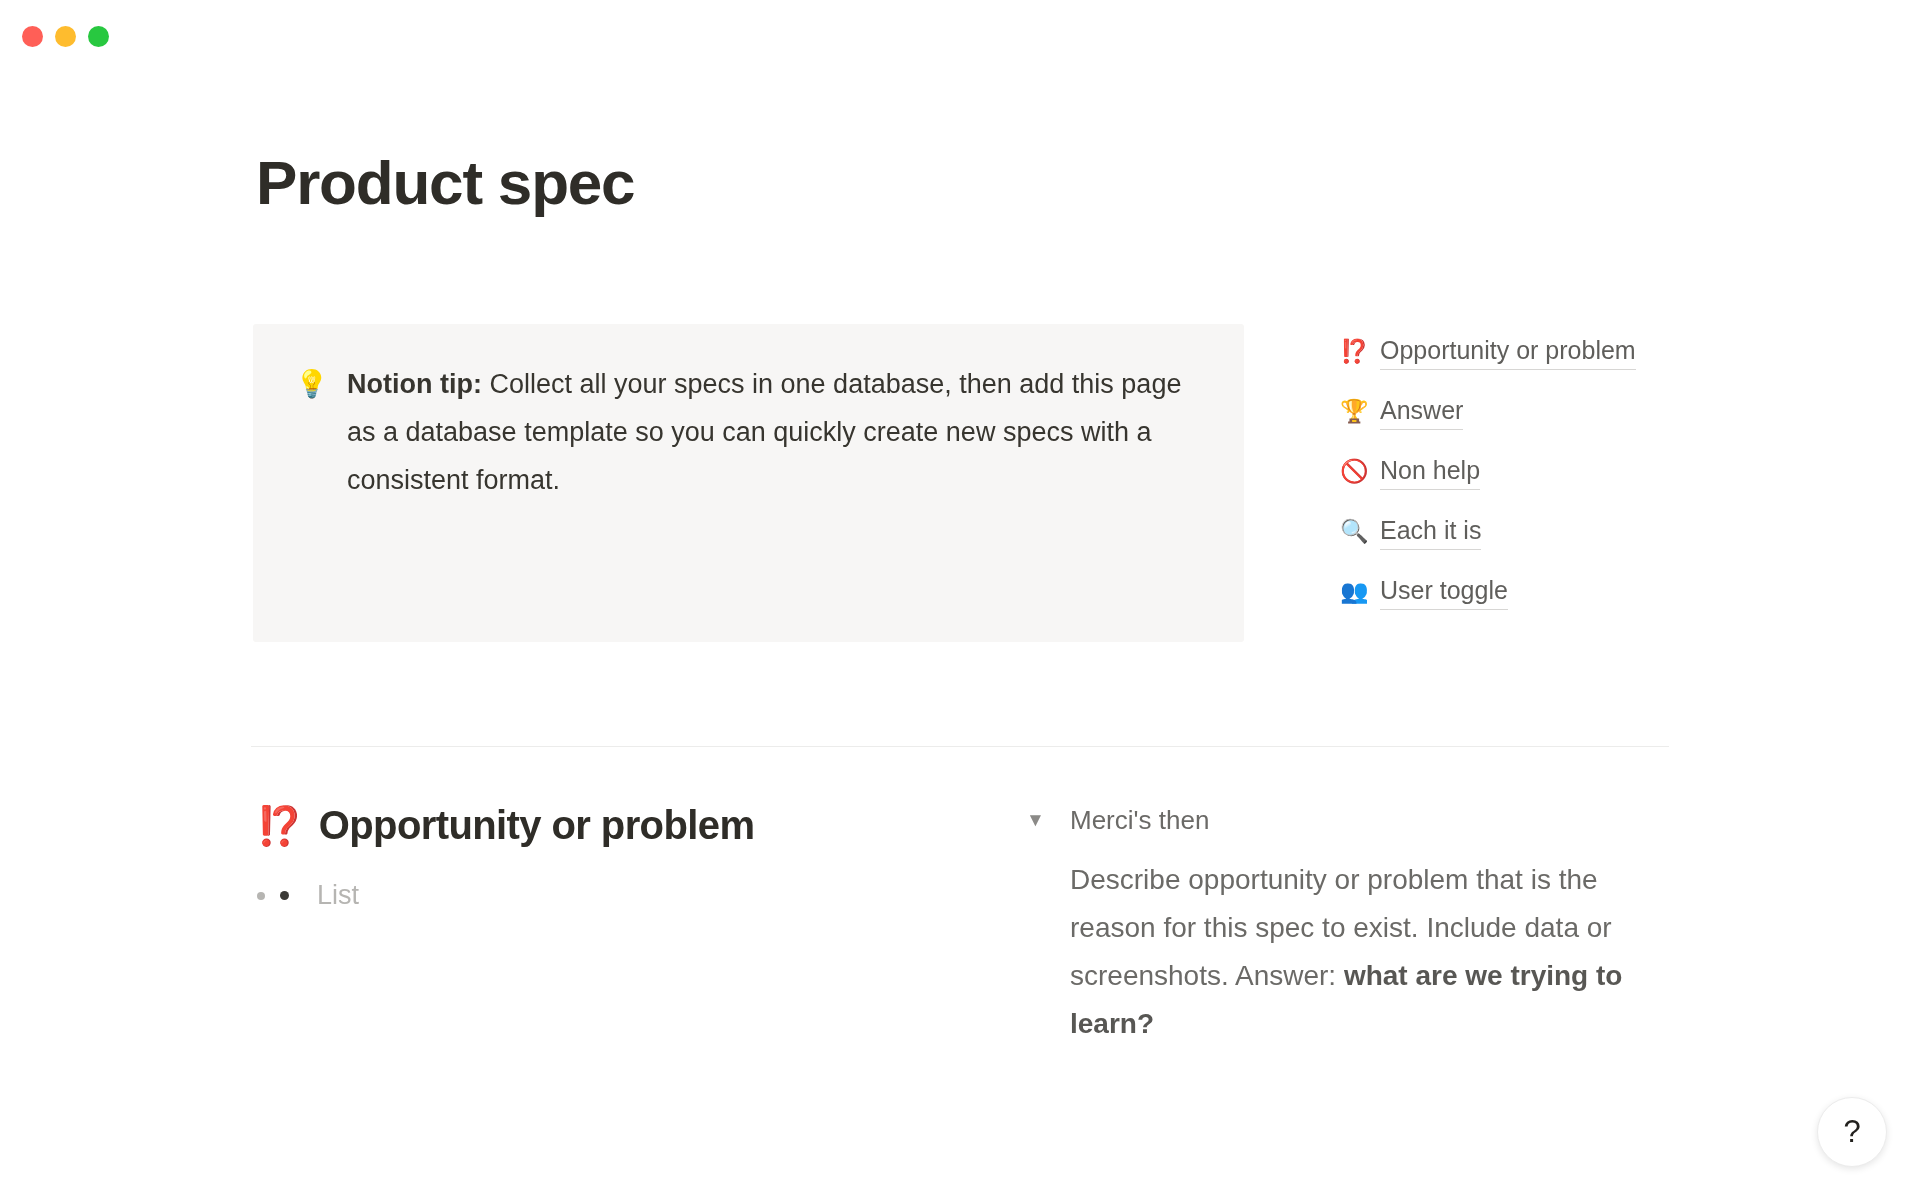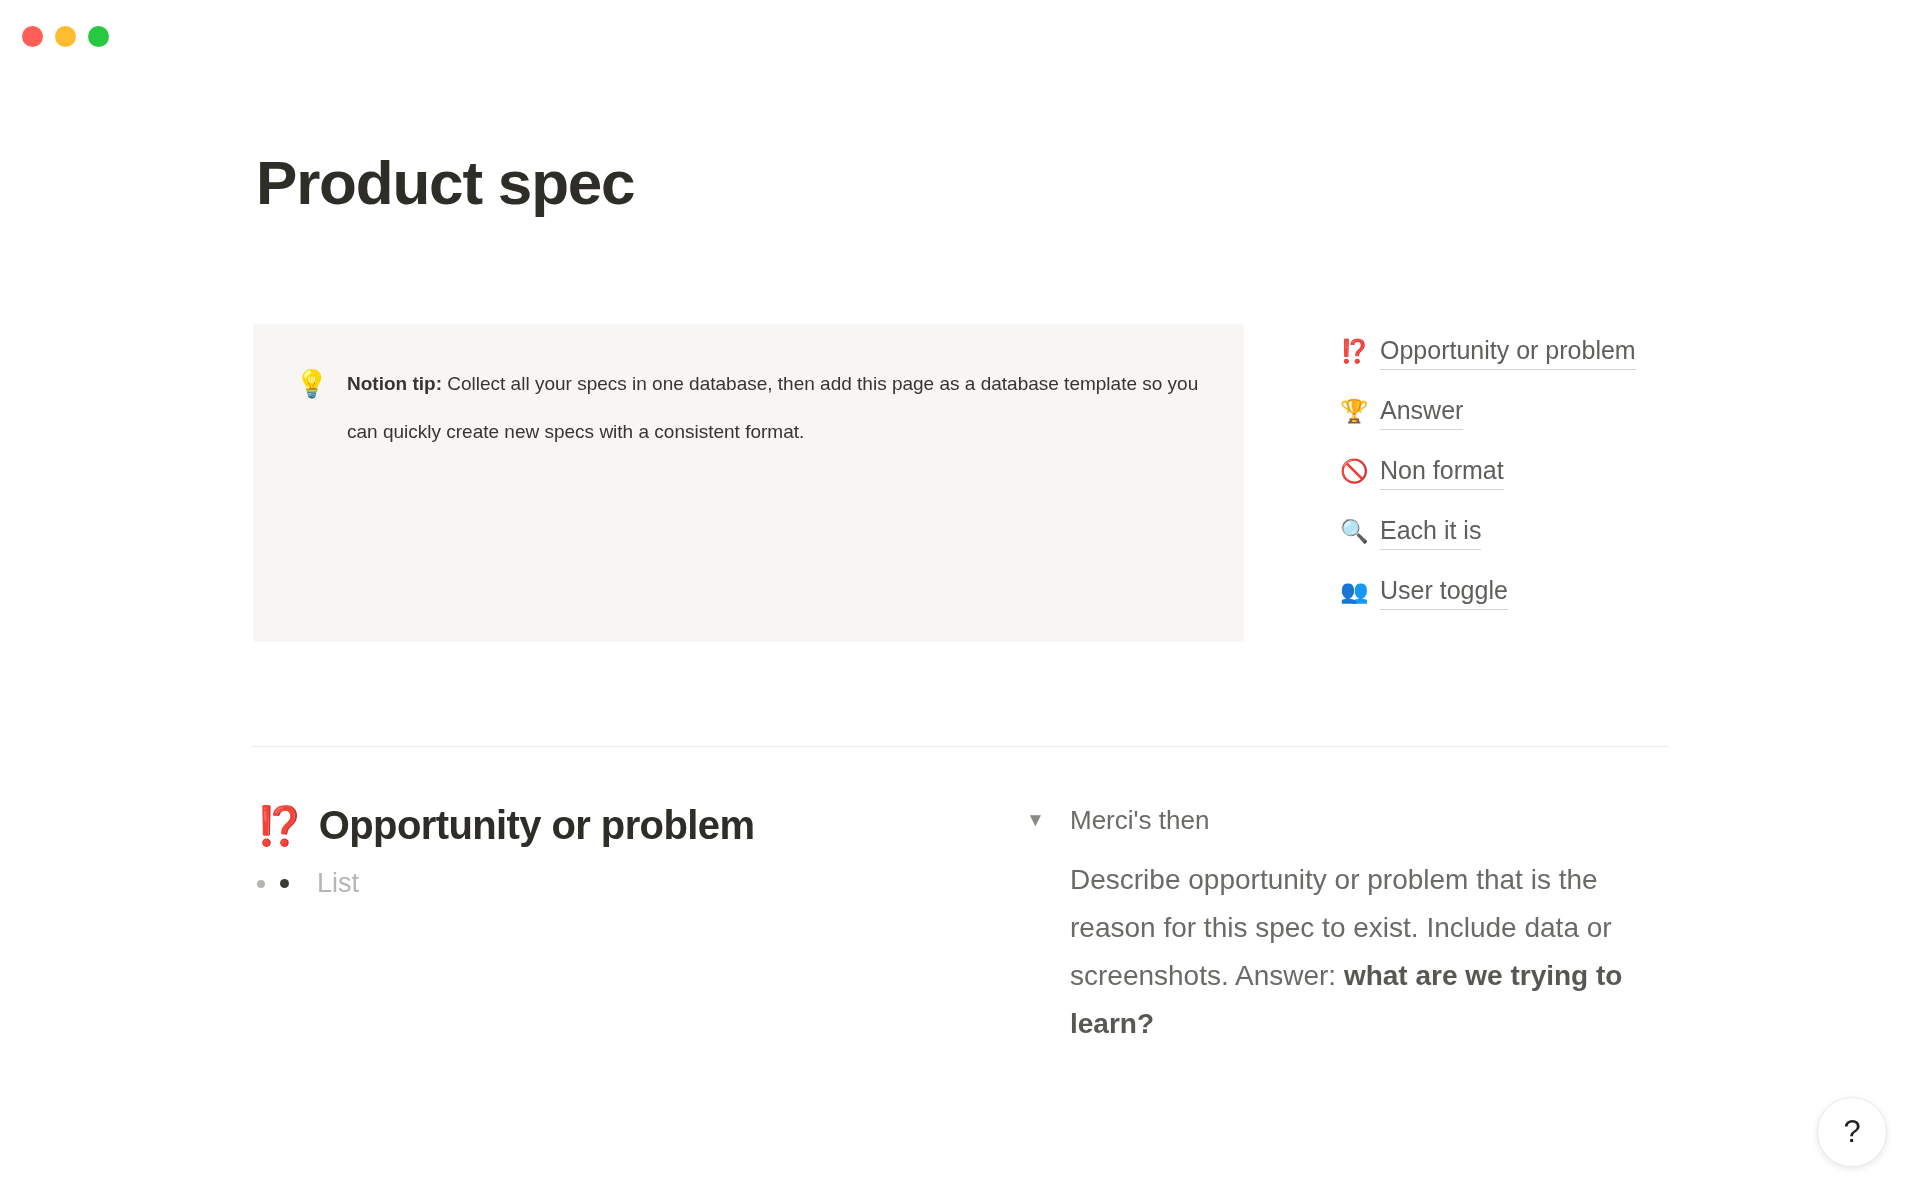--- a/index.html
+++ b/index.html
@@ -81,21 +81,21 @@
   }
   .callout-emoji {
     width: 52px;
     flex: 0 0 52px;
     font-size: 27px;
     line-height: 48px;
     color: #37352f;
   }
   .callout-text {
     flex: 1 1 auto;
-    font-size: 19px;
+    font-size: 27px;
     line-height: 48px;
     color: #37352f;
   }
   .callout-text p + p { margin-top: 11px; }
   .callout-text b { font-weight: bold; }
 
   
   .toc {
     position: absolute;
     left: 1340px;
@@ -149,21 +149,21 @@
     color: #2f2d28;
     letter-spacing: -0.6px;
   }
   .section-heading-emoji {
     flex: 0 0 auto;
     margin-right: 16px;
     font-size: 38px;
     color: #e8391d;
   }
   .bullet-list {
-    margin-top: 12px;
+    margin-top: 24px;
     padding-left: 24px;
   }
   .bullet-item {
     position: relative;
     font-size: 27px;
     line-height: 40px;
     color: #b6b5b2;
     padding-left: 37px;
   }
   .bullet-item::before {
@@ -257,21 +257,21 @@
       <a class="toc-item" href="#">
         <span class="toc-emoji">⁉️</span>
         <span class="toc-label">Opportunity or problem</span>
       </a>
       <a class="toc-item" href="#">
         <span class="toc-emoji">🏆</span>
         <span class="toc-label">Answer</span>
       </a>
       <a class="toc-item" href="#">
         <span class="toc-emoji">🚫</span>
-        <span class="toc-label">Non format</span>
+        <span class="toc-label">Non help</span>
       </a>
       <a class="toc-item" href="#">
         <span class="toc-emoji">🔍</span>
         <span class="toc-label">Each it is</span>
       </a>
       <a class="toc-item" href="#">
         <span class="toc-emoji">👥</span>
         <span class="toc-label">User toggle</span>
       </a>
     </div>

